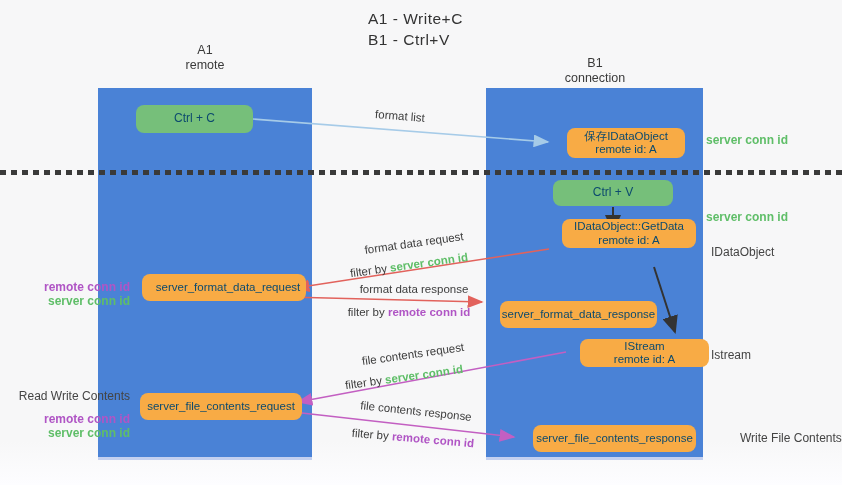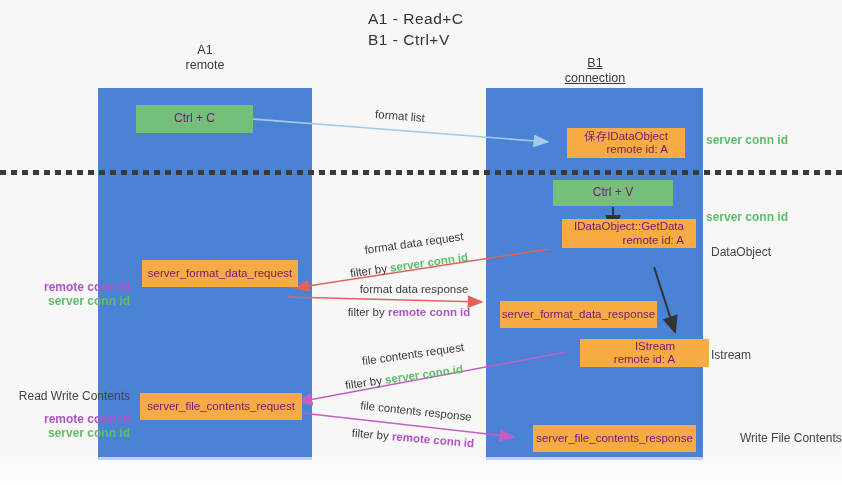--- a/index.html
+++ b/index.html
@@ -19,49 +19,49 @@
   .lifeline {
     position:absolute; top:88px; height:369px;
     background:#4a82d6; border-bottom:3px solid #c3d0f0;
   }
   .dotted-line {
     position:absolute; left:0; top:170px; width:842px; height:5px;
     background:repeating-linear-gradient(90deg,#3a3a3a 0 6px,transparent 6px 11px);
   }
   .box {
     position:absolute; display:flex; align-items:center; justify-content:center;
-    color:#701a75; text-align:right; font-size:11.5px; line-height:13.5px;
+    color:#0c4a6e; text-align:center; font-size:11.5px; line-height:13.5px;border-radius:8px;
   }
   .box.green  { background:#76bf7a; }
   .box.orange { background:#f8ab45;margin-left:12px; }
   .lbl {
     position:absolute; font-size:11.5px; color:#3d3d3d; white-space:nowrap;
     transform:translate(-50%,-50%);
   }
   .side { position:absolute; font-size:12px; color:#444; white-space:nowrap; }
   .side-right-align { text-align:right; width:120px; }
   .green-t  { color:#5fbe68; font-weight:bold; }
   .purple-t { color:#b055c5; font-weight:bold; }
   svg.arrows { position:absolute; left:0; top:0; pointer-events:none; }
 </style>
 </head>
 <body>
 
 <div class="canvas">
 
   <div class="title">
-    <div>A1 - Read+C</div>
+    <div>A1 - Write+C</div>
     <div>B1 - Ctrl+V</div>
   </div>
 
   <div class="col-header" style="left:145px; top:43px;">
     <div>A1</div>
     <div>remote</div>
   </div>
-  <div class="col-header" style="left:535px; top:56px;text-decoration:underline;">
+  <div class="col-header" style="left:535px; top:56px;">
     <div>B1</div>
     <div>connection</div>
   </div>
 
   <div class="lifeline" style="left:98px;  width:214px;"></div>
   <div class="lifeline" style="left:486px; width:217px;"></div>
 
   <div class="dotted-line"></div>
 
   <svg class="arrows" width="842" height="485" viewBox="0 0 842 485">
@@ -99,21 +99,21 @@
 
   <div class="box green" style="left:553px; top:180px; width:120px; height:26px; font-size:12px;">Ctrl + V</div>
 
   <div class="box orange" style="left:550px; top:219px; width:134px; height:29px;">
     <div>
       <div>IDataObject::GetData</div>
       <div>remote id: A</div>
     </div>
   </div>
 
-  <div class="box orange" style="left:130px; top:260px; width:156px; height:27px;">server_format_data_request</div>
+  <div class="box orange" style="left:130px; top:274px; width:156px; height:27px;padding-left:8px;">server_format_data_request</div>
 
   <div class="box orange" style="left:488px; top:301px; width:157px; height:27px;">server_format_data_response</div>
 
   <div class="box orange" style="left:568px; top:339px; width:129px; height:28px;">
     <div>
       <div>IStream</div>
       <div>remote id: A</div>
     </div>
   </div>
 
@@ -138,21 +138,21 @@
     <span>filter by </span><span class="green-t">server conn id</span>
   </div>
 
   <div class="lbl" style="left:416px; top:411px; transform:translate(-50%,-50%) rotate(6deg);">file contents response</div>
   <div class="lbl" style="left:413px; top:438px; transform:translate(-50%,-50%) rotate(5deg);">
     <span>filter by </span><span class="purple-t">remote conn id</span>
   </div>
 
   <div class="side green-t" style="left:706px; top:133px;">server conn id</div>
   <div class="side green-t" style="left:706px; top:210px;">server conn id</div>
-  <div class="side" style="left:711px; top:245px;">DataObject</div>
+  <div class="side" style="left:711px; top:245px;">IDataObject</div>
   <div class="side" style="left:711px; top:348px;">Istream</div>
   <div class="side" style="left:740px; top:431px;">Write File Contents</div>
 
   <div class="side side-right-align purple-t" style="left:10px; top:280px;">remote conn id</div>
   <div class="side side-right-align green-t" style="left:10px; top:294px;">server conn id</div>
   <div class="side side-right-align" style="left:10px; top:389px;">Read Write Contents</div>
   <div class="side side-right-align purple-t" style="left:10px; top:412px;">remote conn id</div>
   <div class="side side-right-align green-t" style="left:10px; top:426px;">server conn id</div>
 
 </div>

